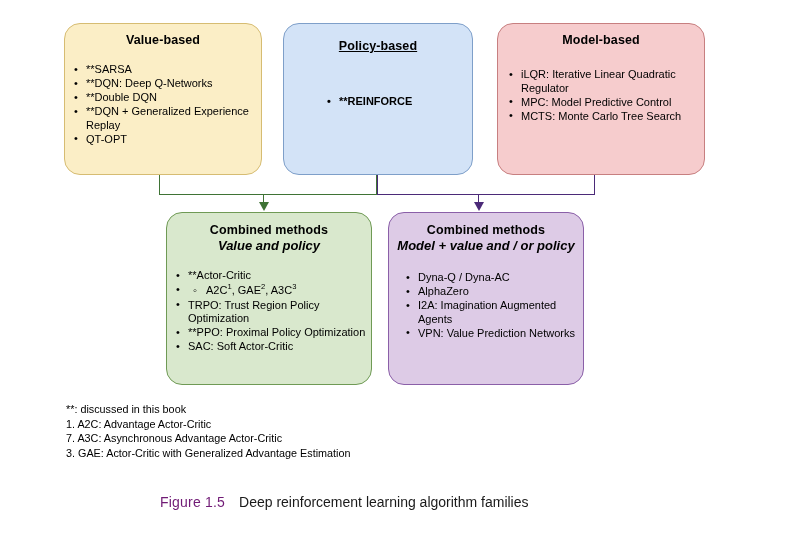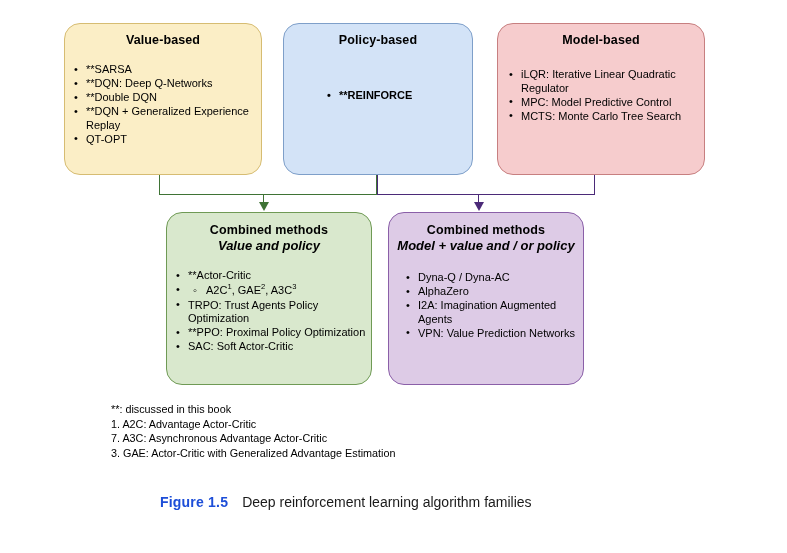--- a/index.html
+++ b/index.html
@@ -98,21 +98,21 @@
     border-color: #d6bc72;
   }
   #box-value .node-title { margin-top: 9px; }
   #box-value ul.bullets { margin: 15px 0 0 8px; }
 
   #box-policy {
     left: 283px; top: 23px; width: 190px; height: 152px;
     background: #d3e3f7;
     border-color: #7e9fc9;
   }
-  #box-policy .node-title { margin-top: 9px; }
+  #box-policy .node-title { margin-top: 15px; text-decoration: underline; }
   #box-policy ul.bullets { margin: 41px 0 0 42px; font-weight: bold; }
 
   #box-model {
     left: 497px; top: 23px; width: 208px; height: 152px;
     background: #f6cccd;
     border-color: #c77f80;
   }
   #box-model .node-title { margin-top: 9px; }
   #box-model ul.bullets { margin: 20px 0 0 10px; }
 
@@ -151,34 +151,34 @@
   .arrow-purple { border-top: 9px solid #4b2a78; }
 
   
   #footnotes {
     position: absolute;
     left: 66px;
     top: 402px;
     font-size: 10.8px;
     line-height: 14.6px;
   }
-  #footnotes div { white-space: pre; margin-left: 45px; }
+  #footnotes div { white-space: pre; }
 
   
   #caption {
     position: absolute;
     left: 160px;
     top: 492px;
     font-size: 14px;
     line-height: 20px;
     white-space: pre;
   }
   #caption .cap-label {
-    font-weight: bold;
-    color: #1d4ed8;
+    font-weight: normal;
+    color: #701a75;
     letter-spacing: 0.2px;
   }
   #caption .cap-text {
     color: #1a1a1a;
     margin-left: 14px;
   }
 </style>
 </head>
 <body>
 
@@ -226,21 +226,21 @@
   <div class="node" id="box-combined-vp">
     <div class="node-title">Combined methods</div>
     <div class="node-subtitle">Value and policy</div>
     <ul class="bullets">
       <li>**Actor-Critic</li>
       <li style="padding-left:0;">
         <ul class="subbullets">
           <li><span>A2C</span><sup>1</sup><span>, </span><span>GAE</span><sup>2</sup><span>, </span><span>A3C</span><sup>3</sup></li>
         </ul>
       </li>
-      <li>TRPO: Trust Agents Policy Optimization</li>
+      <li>TRPO: Trust Region Policy Optimization</li>
       <li>**PPO: Proximal Policy Optimization</li>
       <li>SAC: Soft Actor-Critic</li>
     </ul>
   </div>
 
   <div class="node" id="box-combined-mvp">
     <div class="node-title">Combined methods</div>
     <div class="node-subtitle">Model + value and / or policy</div>
     <ul class="bullets">
       <li>Dyna-Q / Dyna-AC</li>

